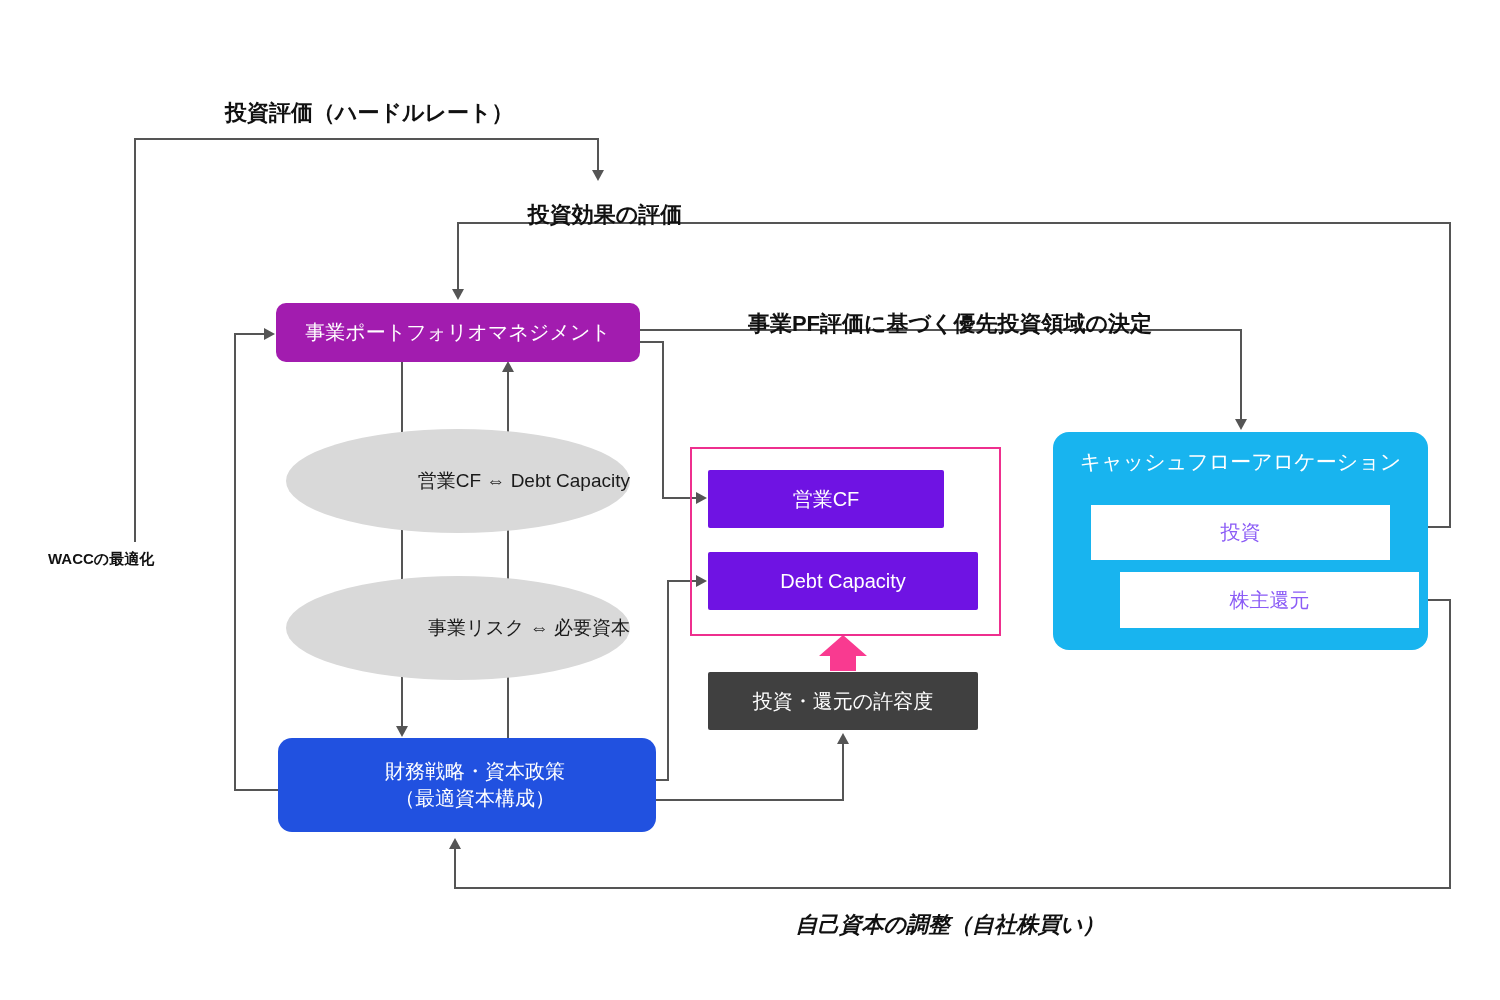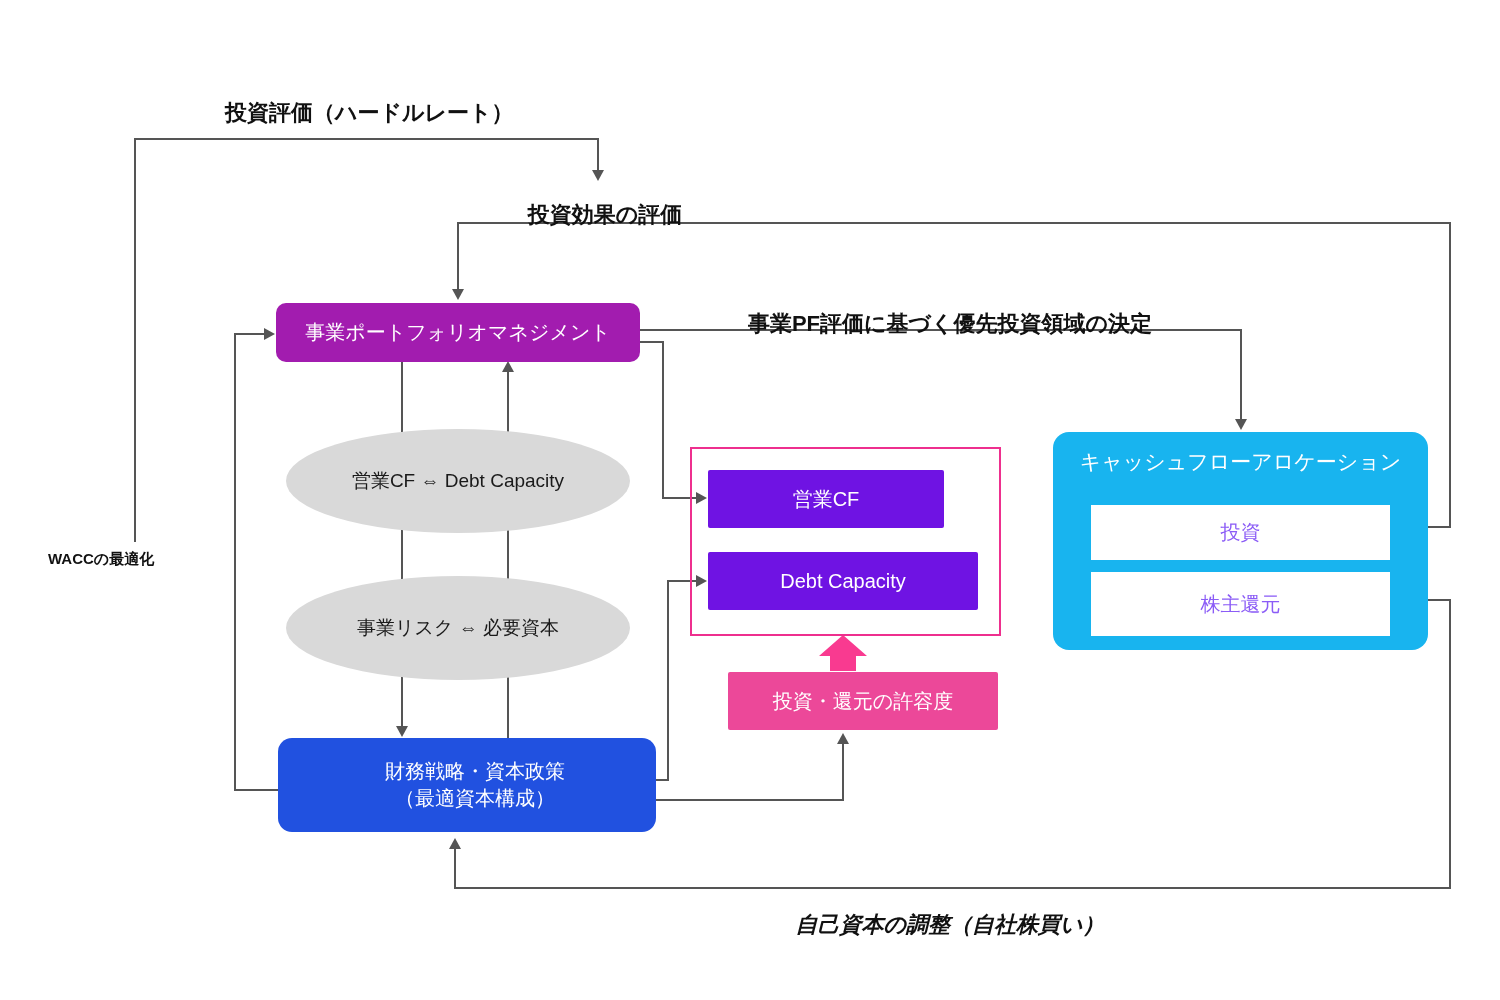--- a/index.html
+++ b/index.html
@@ -13,24 +13,24 @@
     font-size:22px;white-space:nowrap;line-height:1.2;
   }
   .lbl.centered{text-align:center;margin-top:14px;}
   .node{
     position:absolute;z-index:2;display:flex;align-items:center;justify-content:center;
     text-align:center;color:#ffffff;font-size:20px;line-height:1.35;
   }
   .node-navy{background:#a21caf;border-radius:10px;}
   .node-blue{background:#2151e0;border-radius:14px;flex-direction:column;}
   .node-purple{background:#6f13e3;border-radius:2px;}
-  .node-pinkfill{background:#ec4899;border-radius:2px;margin-left:20px;}
+  .node-pinkfill{background:#404040;border-radius:2px;}
   .ellipse{
     position:absolute;z-index:2;background:#d9d9d9;border-radius:50%;
-    display:flex;align-items:center;justify-content:center;
+    display:flex;align-items:center;justify-content:flex-end;
     color:#1a1a1a;font-size:19px;
   }
   .pink-frame{
     position:absolute;z-index:1;border:2px solid #ee2f8e;background:transparent;
   }
   .cyan-box{
     position:absolute;z-index:2;background:#18b4ef;border-radius:16px;
   }
   .cyan-title{
     position:absolute;z-index:3;left:1053px;top:448px;width:375px;text-align:center;
@@ -44,21 +44,21 @@
   #box-business-portfolio{left:276px;top:303px;width:364px;height:59px;}
   #ellipse-cf-debt{left:286px;top:429px;width:344px;height:104px;}
   #ellipse-risk-capital{left:286px;top:576px;width:344px;height:104px;}
   #box-finance-strategy{left:278px;top:738px;width:362px;height:94px;padding-left:16px;}
   #frame-cf{left:690px;top:447px;width:307px;height:185px;}
   #box-operating-cf{left:708px;top:470px;width:236px;height:58px;}
   #box-debt-capacity{left:708px;top:552px;width:270px;height:58px;}
   #box-tolerance{left:708px;top:672px;width:270px;height:58px;}
   #box-cf-allocation{left:1053px;top:432px;width:375px;height:218px;}
   #slot-investment{left:1091px;top:505px;width:299px;height:55px;}
-  #slot-shareholder{left:1091px;top:572px;width:299px;height:64px;}
+  #slot-shareholder{left:1120px;top:572px;width:299px;height:56px;}
   #label-hurdle-rate{left:225px;top:100px;}
   #label-investment-effect{left:455px;top:188px;width:300px;}
   #label-pf-decision{left:700px;top:297px;width:500px;}
   #label-wacc{left:48px;top:550px;font-size:15px;}
   #label-equity-adjustment{left:700px;top:898px;width:500px;font-style:italic;}
 </style>
 </head>
 <body>
 
 <div class="canvas">

